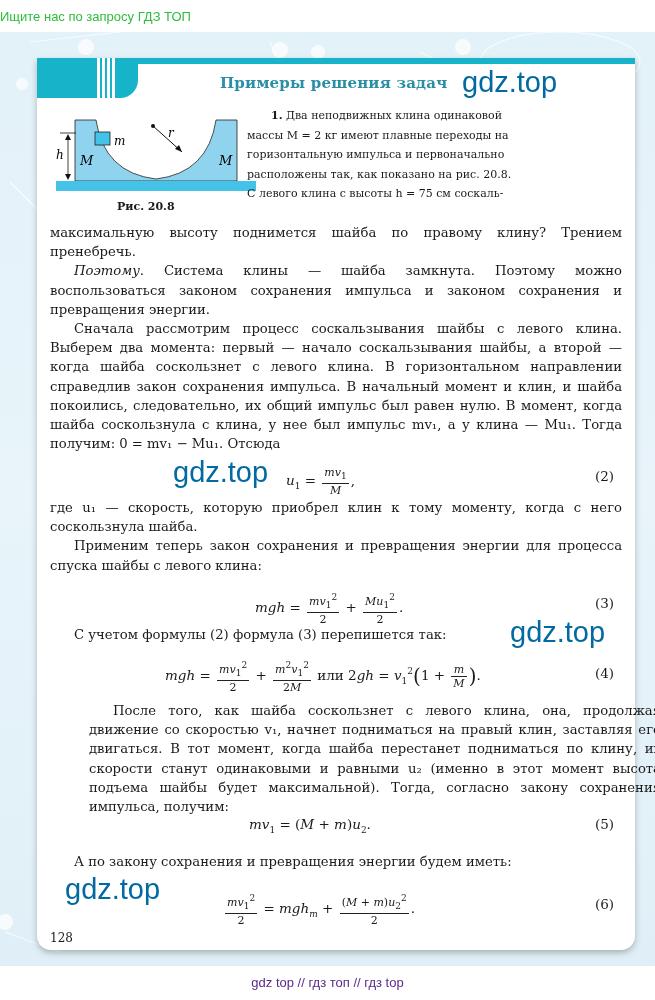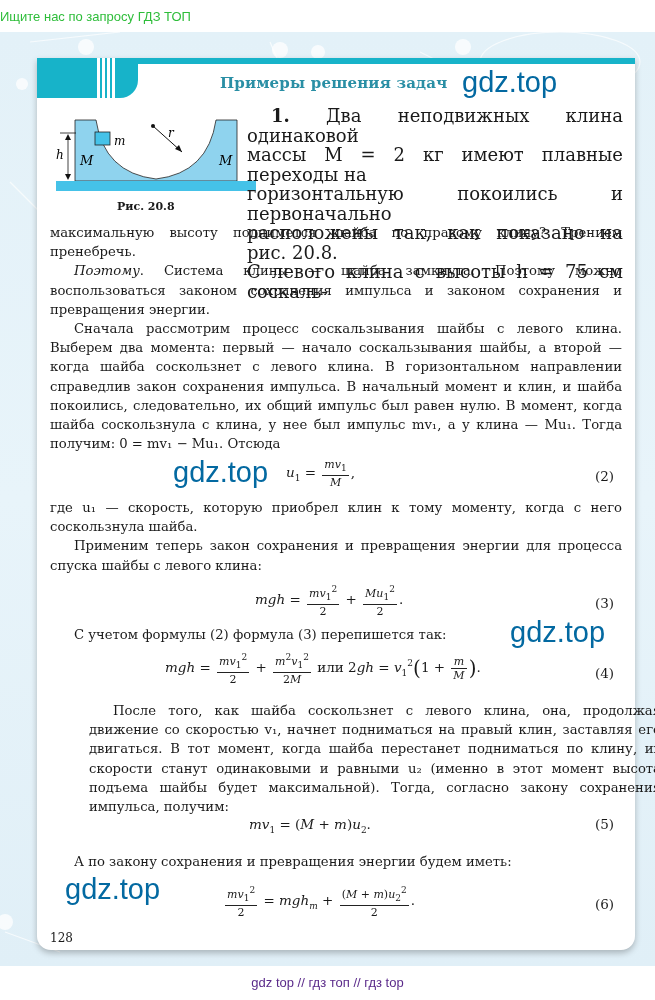--- a/index.html
+++ b/index.html
@@ -21,21 +21,21 @@
                   font-weight:bold; font-size:15px; color:#2a8fa5; letter-spacing:0.2px; }
   .wm { position:absolute; font-family:"Liberation Sans", sans-serif; color:#0369a1; font-size:29px; }
   .text { position:absolute; left:13px; width:572px; font-size:13.2px; line-height:19.2px; text-align:justify; }
   .text p { margin:0; }
   .ind { text-indent:24px; }
   .it { font-style:italic; }
   .figure { position:absolute; left:56px; top:115px; }
   .fig-cap { position:absolute; left:116px; top:199px; font-size:11px; font-weight:bold;text-align:center; }
   .eq { position:absolute; font-size:13.5px; white-space:nowrap; }
   .eqnum { position:absolute; right:21px; font-size:13.5px; }
-  .frac { display:inline-block; vertical-align:middle; text-align:center; font-size:11px; line-height:13px; margin:0 2px; }
+  .frac { display:inline-block; vertical-align:middle; text-align:center; font-size:11px; line-height:13px; margin:8px 2px; }
   .frac .num { display:block; border-bottom:1px solid #222; padding:0 2px; }
   .frac .den { display:block; padding:0 2px; }
   sub { font-size:9px; }
   sup { font-size:9px; }
   .pagenum { position:absolute; left:13px; top:873px; font-size:12px; }
   .bottom-banner { position:absolute; top:966px; left:0; width:655px; height:34px; text-align:center;
                    line-height:34px; font-family:"Liberation Sans", sans-serif; font-size:13px; color:#5a2a8a; }
 </style>
 </head>
 <body>
@@ -83,24 +83,24 @@
     <line x1="4" y1="18" x2="20" y2="18" stroke="#111" stroke-width="0.8"></line>
     <line x1="12" y1="22" x2="12" y2="62" stroke="#111" stroke-width="0.8"></line>
     <polygon points="12,19 9,25 15,25" fill="#111"></polygon>
       <polygon points="12,65 9,59 15,59" fill="#111"></polygon>
     <text x="0" y="44" font-family="DejaVu Serif, serif" font-style="italic" font-size="12">h</text>
     <text x="24" y="50" font-family="DejaVu Serif, serif" font-style="italic" font-size="13">M</text>
     <text x="163" y="50" font-family="DejaVu Serif, serif" font-style="italic" font-size="13">M</text>
   </svg>
   <div class="fig-cap" style="left:80px; top:142px;">Рис. 20.8</div>
 
-  <div class="text" style="left:210px; width:376px; top:48px; line-height:19.5px; font-size:18px;">
+  <div class="text" style="left:210px; width:376px; top:48px; line-height:19.5px; font-size:11px;">
     <div class="ind" style="text-indent:24px;"><b>1.</b> <span>Два неподвижных клина одинаковой</span></div>
     <div>массы M = 2 кг имеют плавные переходы на</div>
-    <div>горизонтальную покоились и первоначально</div>
+    <div>горизонтальную импульса и первоначально</div>
     <div>расположены так, как показано на рис. 20.8.</div>
     <div>С левого клина с высоты h = 75 см соскаль-</div>
   </div>
 
   <div class="text" style="top:165px;">
     <p>максимальную высоту поднимется шайба по правому клину? Трением пренебречь.</p>
     <p class="ind"><span class="it">Поэтому</span><span>. Система клины — шайба замкнута. Поэтому можно воспользоваться законом сохранения импульса и законом сохранения и превращения энергии.</span></p>
     <p class="ind">Сначала рассмотрим процесс соскальзывания шайбы с левого клина. Выберем два момента: первый — начало соскальзывания шайбы, а второй — когда шайба соскользнет с левого клина. В горизонтальном направлении справедлив закон сохранения импульса. В начальный момент и клин, и шайба покоились, следовательно, их общий импульс был равен нулю. В момент, когда шайба соскользнула с клина, у нее был импульс mv₁, а у клина — Mu₁. Тогда получим: 0 = mv₁ − Mu₁. Отсюда</p>
   </div>
 

